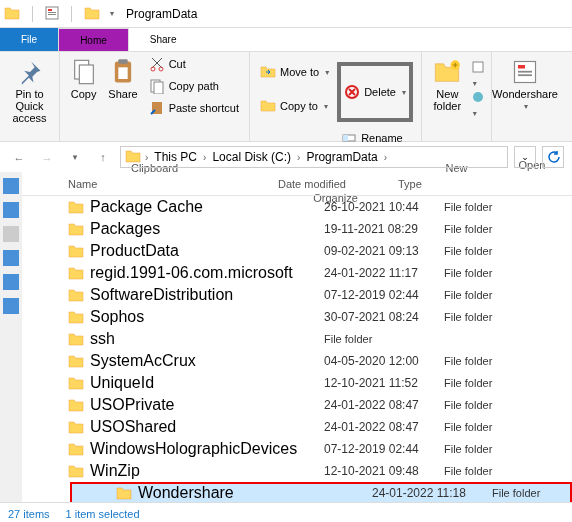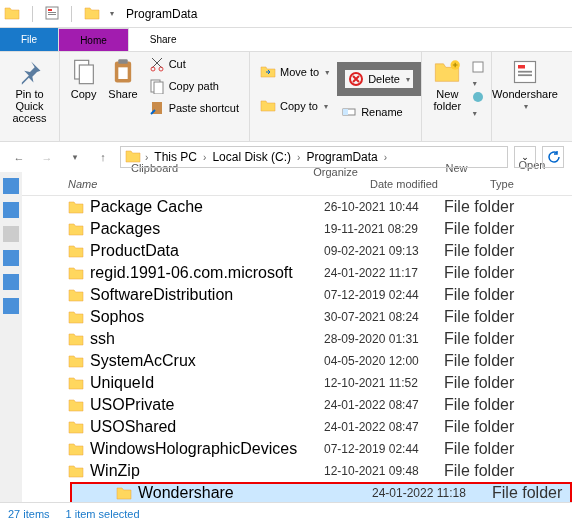--- a/index.html
+++ b/index.html
@@ -20,50 +20,50 @@
 
 .ribbon { height: 90px; background: #f5f5f5; display: flex; border-bottom: 1px solid #ddd; }
 .group { border-right: 1px solid #ddd; display: flex; flex-direction: column; padding: 2px 6px; }
 .group-body { flex: 1; display: flex; align-items: flex-start; gap: 4px; }
 .group-label { text-align: center; font-size: 11px; color: #555; padding-bottom: 2px; margin-top: 44px; }
 .big-btn { display: flex; flex-direction: column; align-items: center; justify-content: center; width: 54px; padding: 4px 0; cursor: pointer; text-align: center; font-size: 11px; gap: 2px; }
 .big-btn svg, .big-btn .ico { width: 28px; height: 28px; }
 .small-col { display: flex; flex-direction: column; gap: 2px; }
 .small-btn { display: flex; align-items: center; gap: 4px; padding: 2px 4px; cursor: pointer; font-size: 11px; white-space: nowrap; }
 .small-btn svg { width: 16px; height: 16px; }
-.delete-hl { border: 8px solid #737373; padding: 1px 3px; }
+.delete-hl { border: 4px solid #737373; padding: 18px 3px; }
 .dd { font-size: 8px; color: #666; margin-left: 2px; }
 
 
 .addr { height: 30px; display: flex; align-items: center; gap: 6px; padding: 0 8px; }
 .nav-arrow { width: 22px; height: 22px; border-radius: 2px; display: flex; align-items: center; justify-content: center; color: #666; cursor: pointer; }
 .nav-arrow.disabled { color: #bbb; }
 .breadcrumb { flex: 1; height: 22px; border: 1px solid #ccc; display: flex; align-items: center; padding: 0 4px; gap: 2px; font-size: 12px; }
 .breadcrumb .crumb { padding: 0 2px; cursor: pointer; }
 .breadcrumb .chev { color: #666; font-size: 10px; padding: 0 2px; }
 .addr-btn { width: 22px; height: 22px; border: 1px solid #ccc; display: flex; align-items: center; justify-content: center; cursor: pointer; }
 
 
 .content { display: flex; height: 330px; }
 .sidebar { width: 22px; background: #f0f0f0; display: flex; flex-direction: column; align-items: center; gap: 8px; padding-top: 6px; overflow: hidden; }
 .sidebar div { width: 16px; height: 16px; }
 
 .list { flex: 1; overflow: hidden; position: relative; }
 .list-header { display: flex; border-bottom: 1px solid #e5e5e5; height: 24px; align-items: center; color: #555; }
-.col-name { width: 348px; padding-left: 46px; font-style: italic; }
+.col-name { width: 256px; padding-left: 46px; }
 .col-date { width: 120px; }
 .col-type { flex: 1; }
 .rows { overflow-y: auto; height: 306px; }
 .row { display: flex; align-items: center; height: 22px; padding-left: 46px; cursor: pointer; }
 .row.selected { background: #cce8ff; }
 .row.selected.hl { outline: 2px solid #e00; outline-offset: -2px; margin-left: 48px; }
 .row .ficon { width: 16px; height: 14px; margin-right: 6px; }
 .row .fname { width: 234px; white-space: nowrap; overflow: hidden; text-overflow: ellipsis; font-size: 16px; }
 .row .fdate { width: 120px; font-size: 12px; color: #333; }
-.row .ftype { font-size: 16px; color: #333; }
+.row .ftype { font-size: 11px; color: #333; }
 
 
 .status { height: 22px; border-top: 1px solid #ddd; display: flex; align-items: center; padding: 0 8px; gap: 16px; font-size: 11px; color: #1979ca; }
 
 .folder-svg { fill: #ffd75e; stroke: #e8a33d; stroke-width: .5; }
 </style>
 </head>
 <body>
 
 <div class="title-bar">
@@ -324,21 +324,20 @@
           </svg>
           <span class="fname">Sophos</span>
           <span class="fdate">30-07-2021 08:24</span>
           <span class="ftype">File folder</span>
         </div>
         <div class="row">
           <svg class="ficon" viewBox="0 0 16 14">
             <path class="folder-svg" d="M1 2h5l1.5 2H15v9H1z"></path>
           </svg>
           <span class="fname">ssh</span>
-          <span class="fdate">28-09-2020 01:31</span>
           <span class="ftype">File folder</span>
         </div>
         <div class="row">
           <svg class="ficon" viewBox="0 0 16 14">
             <path class="folder-svg" d="M1 2h5l1.5 2H15v9H1z"></path>
           </svg>
           <span class="fname">SystemAcCrux</span>
           <span class="fdate">04-05-2020 12:00</span>
           <span class="ftype">File folder</span>
         </div>

